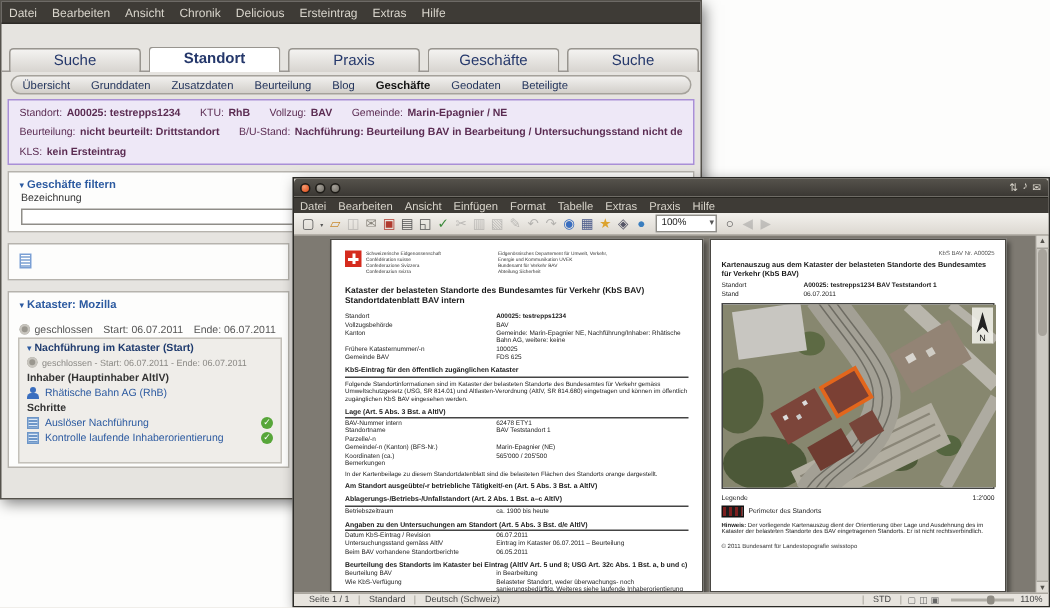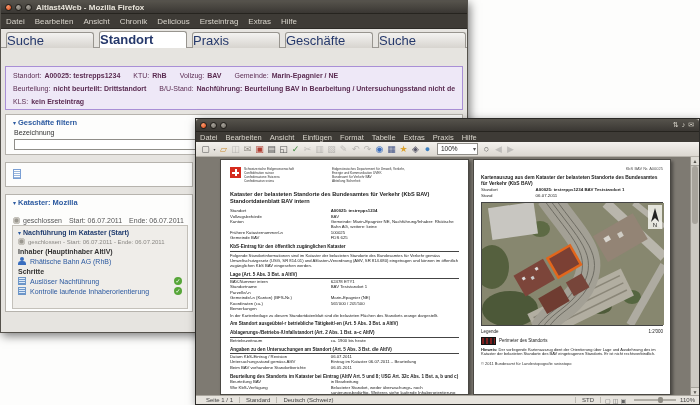--- a/index.html
+++ b/index.html
@@ -15,21 +15,21 @@
   .wbtn.min,.wbtn.max{background:radial-gradient(circle at 35% 30%,#a5a199,#6e6a62);}
   .ttext{font-size:8px;font-weight:bold;white-space:nowrap;overflow:hidden;}
   .mbar{display:flex;align-items:center;background:#3e3b36;color:#d9d5cc;font-size:8px;}
   .mbar [data-name="menu-item"]{padding:0 5px;}
   
   #ffwin{left:0;top:0;width:468px;height:333px;background:#e6e4e0;border:1px solid #55524c;box-sizing:border-box;}
   #ffwin .tbar{height:12px;}
   #ffwin .mbar{height:14px;border-bottom:1px solid #2c2a26;}
   .ff-tabrow{position:absolute;left:0;top:28px;width:100%;height:18px;border-bottom:1px solid #9b9894;}
   .ff-tabrow [data-name="main-tab"]{position:relative;display:inline-block;width:86px;height:15px;margin:2px 0 0 5px;
-      text-align:left;font-size:13px;line-height:15px;color:#25386b;
+      text-align:center;font-size:10px;line-height:15px;color:#25386b;
       background:linear-gradient(#f4f3f1,#d7d4cf);border:1px solid #98958f;border-bottom:none;
       border-radius:3px 3px 0 0;overflow:hidden;white-space:nowrap;}
   .ff-tabrow [data-name="main-tab"].active{background:#fff;font-weight:bold;top:0px;height:16px;}
   .ff-subtabs{position:absolute;left:6px;top:49px;width:454px;height:13px;border:1px solid #a5a29b;
       border-radius:7px;background:linear-gradient(#f2f1ef,#d2cfca);display:flex;align-items:center;box-sizing:border-box;}
   .ff-subtabs [data-name="sub-tab"]{padding:0 7px;font-size:7.5px;color:#23345c;white-space:nowrap;}
   .ff-subtabs [data-name="sub-tab"].active{font-weight:bold;color:#111;}
   .infobox{position:absolute;left:4px;top:65px;width:458px;height:44px;background:#eee8f7;
       border:1px solid #a98fd6;box-sizing:border-box;padding:2px 7px;color:#5b2c52;font-size:7px;}
   .inforow{line-height:13px;white-space:nowrap;overflow:hidden;}
@@ -122,41 +122,43 @@
   .slider{position:relative;width:42px;height:2px;background:#b0ada5;margin:0 4px;}
   .slider .knob{position:absolute;left:24px;top:-2px;width:5px;height:6px;background:#8f8c84;border-radius:2px;}
   .zoompct{white-space:nowrap;}
 </style>
 </head>
 <body>
 
 <div id="screen" data-name="desktop">
 
   <div id="ffwin" class="win" data-name="firefox-window">
-    <div class="tbar" data-name="firefox-titlebar">
-      <span class="wbtns">
-        <span class="wbtn close" data-name="close-button"></span>
-        <span class="wbtn min" data-name="minimize-button"></span>
-        <span class="wbtn max" data-name="maximize-button"></span>
-      </span>
-      <span class="ttext" data-name="window-title">Altlast4Web - Mozilla Firefox</span>
-    </div>
     <div class="mbar" data-name="firefox-menubar">
         <span data-name="menu-item">Datei</span>
         <span data-name="menu-item">Bearbeiten</span>
         <span data-name="menu-item">Ansicht</span>
         <span data-name="menu-item">Chronik</span>
         <span data-name="menu-item">Delicious</span>
         <span data-name="menu-item">Ersteintrag</span>
         <span data-name="menu-item">Extras</span>
         <span data-name="menu-item">Hilfe</span>
       </div>
 
     <div class="ff-tabrow" data-name="main-tabs"><span data-name="main-tab">Suche</span><span class="active" data-name="main-tab">Standort</span><span data-name="main-tab">Praxis</span><span data-name="main-tab">Geschäfte</span><span data-name="main-tab">Suche</span></div>
 
+    <div class="ff-subtabs" data-name="sub-tabs">
+        <span data-name="sub-tab">Übersicht</span>
+        <span data-name="sub-tab">Grunddaten</span>
+        <span data-name="sub-tab">Zusatzdaten</span>
+        <span data-name="sub-tab">Beurteilung</span>
+        <span data-name="sub-tab">Blog</span>
+        <span class="active" data-name="sub-tab">Geschäfte</span>
+        <span data-name="sub-tab">Geodaten</span>
+        <span data-name="sub-tab">Beteiligte</span>
+      </div>
 
     <div class="infobox" data-name="standort-info-box">
       <div class="inforow" data-name="info-line-1"><span data-name="info-text">Standort:</span><span class="b sp" data-name="info-text">A00025: testrepps1234</span><span data-name="info-text">KTU:</span><span class="b sp" data-name="info-text">RhB</span><span data-name="info-text">Vollzug:</span><span class="b sp" data-name="info-text">BAV</span><span data-name="info-text">Gemeinde:</span><span class="b" data-name="info-text">Marin-Epagnier / NE</span></div>
       <div class="inforow" data-name="info-line-2"><span data-name="info-text">Beurteilung:</span><span class="b sp" data-name="info-text">nicht beurteilt: Drittstandort</span><span data-name="info-text">B/U-Stand:</span><span class="b" data-name="info-text">Nachführung: Beurteilung BAV in Bearbeitung / Untersuchungsstand nicht definiert</span></div>
       <div class="inforow" data-name="info-line-3"><span data-name="info-text">KLS:</span><span class="b" data-name="info-text">kein Ersteintrag</span></div>
     </div>
 
     <div class="panelbox" style="left:4px;top:113px;width:458px;height:41px;" data-name="geschaefte-filter-box">
       <div class="boxhdr"><span class="tri" data-name="collapse-arrow-icon">▾</span><span data-name="filter-box-title">Geschäfte filtern</span></div>
       <span class="flabel" style="position:absolute;left:8px;top:14px;" data-name="bezeichnung-label">Bezeichnung</span>

